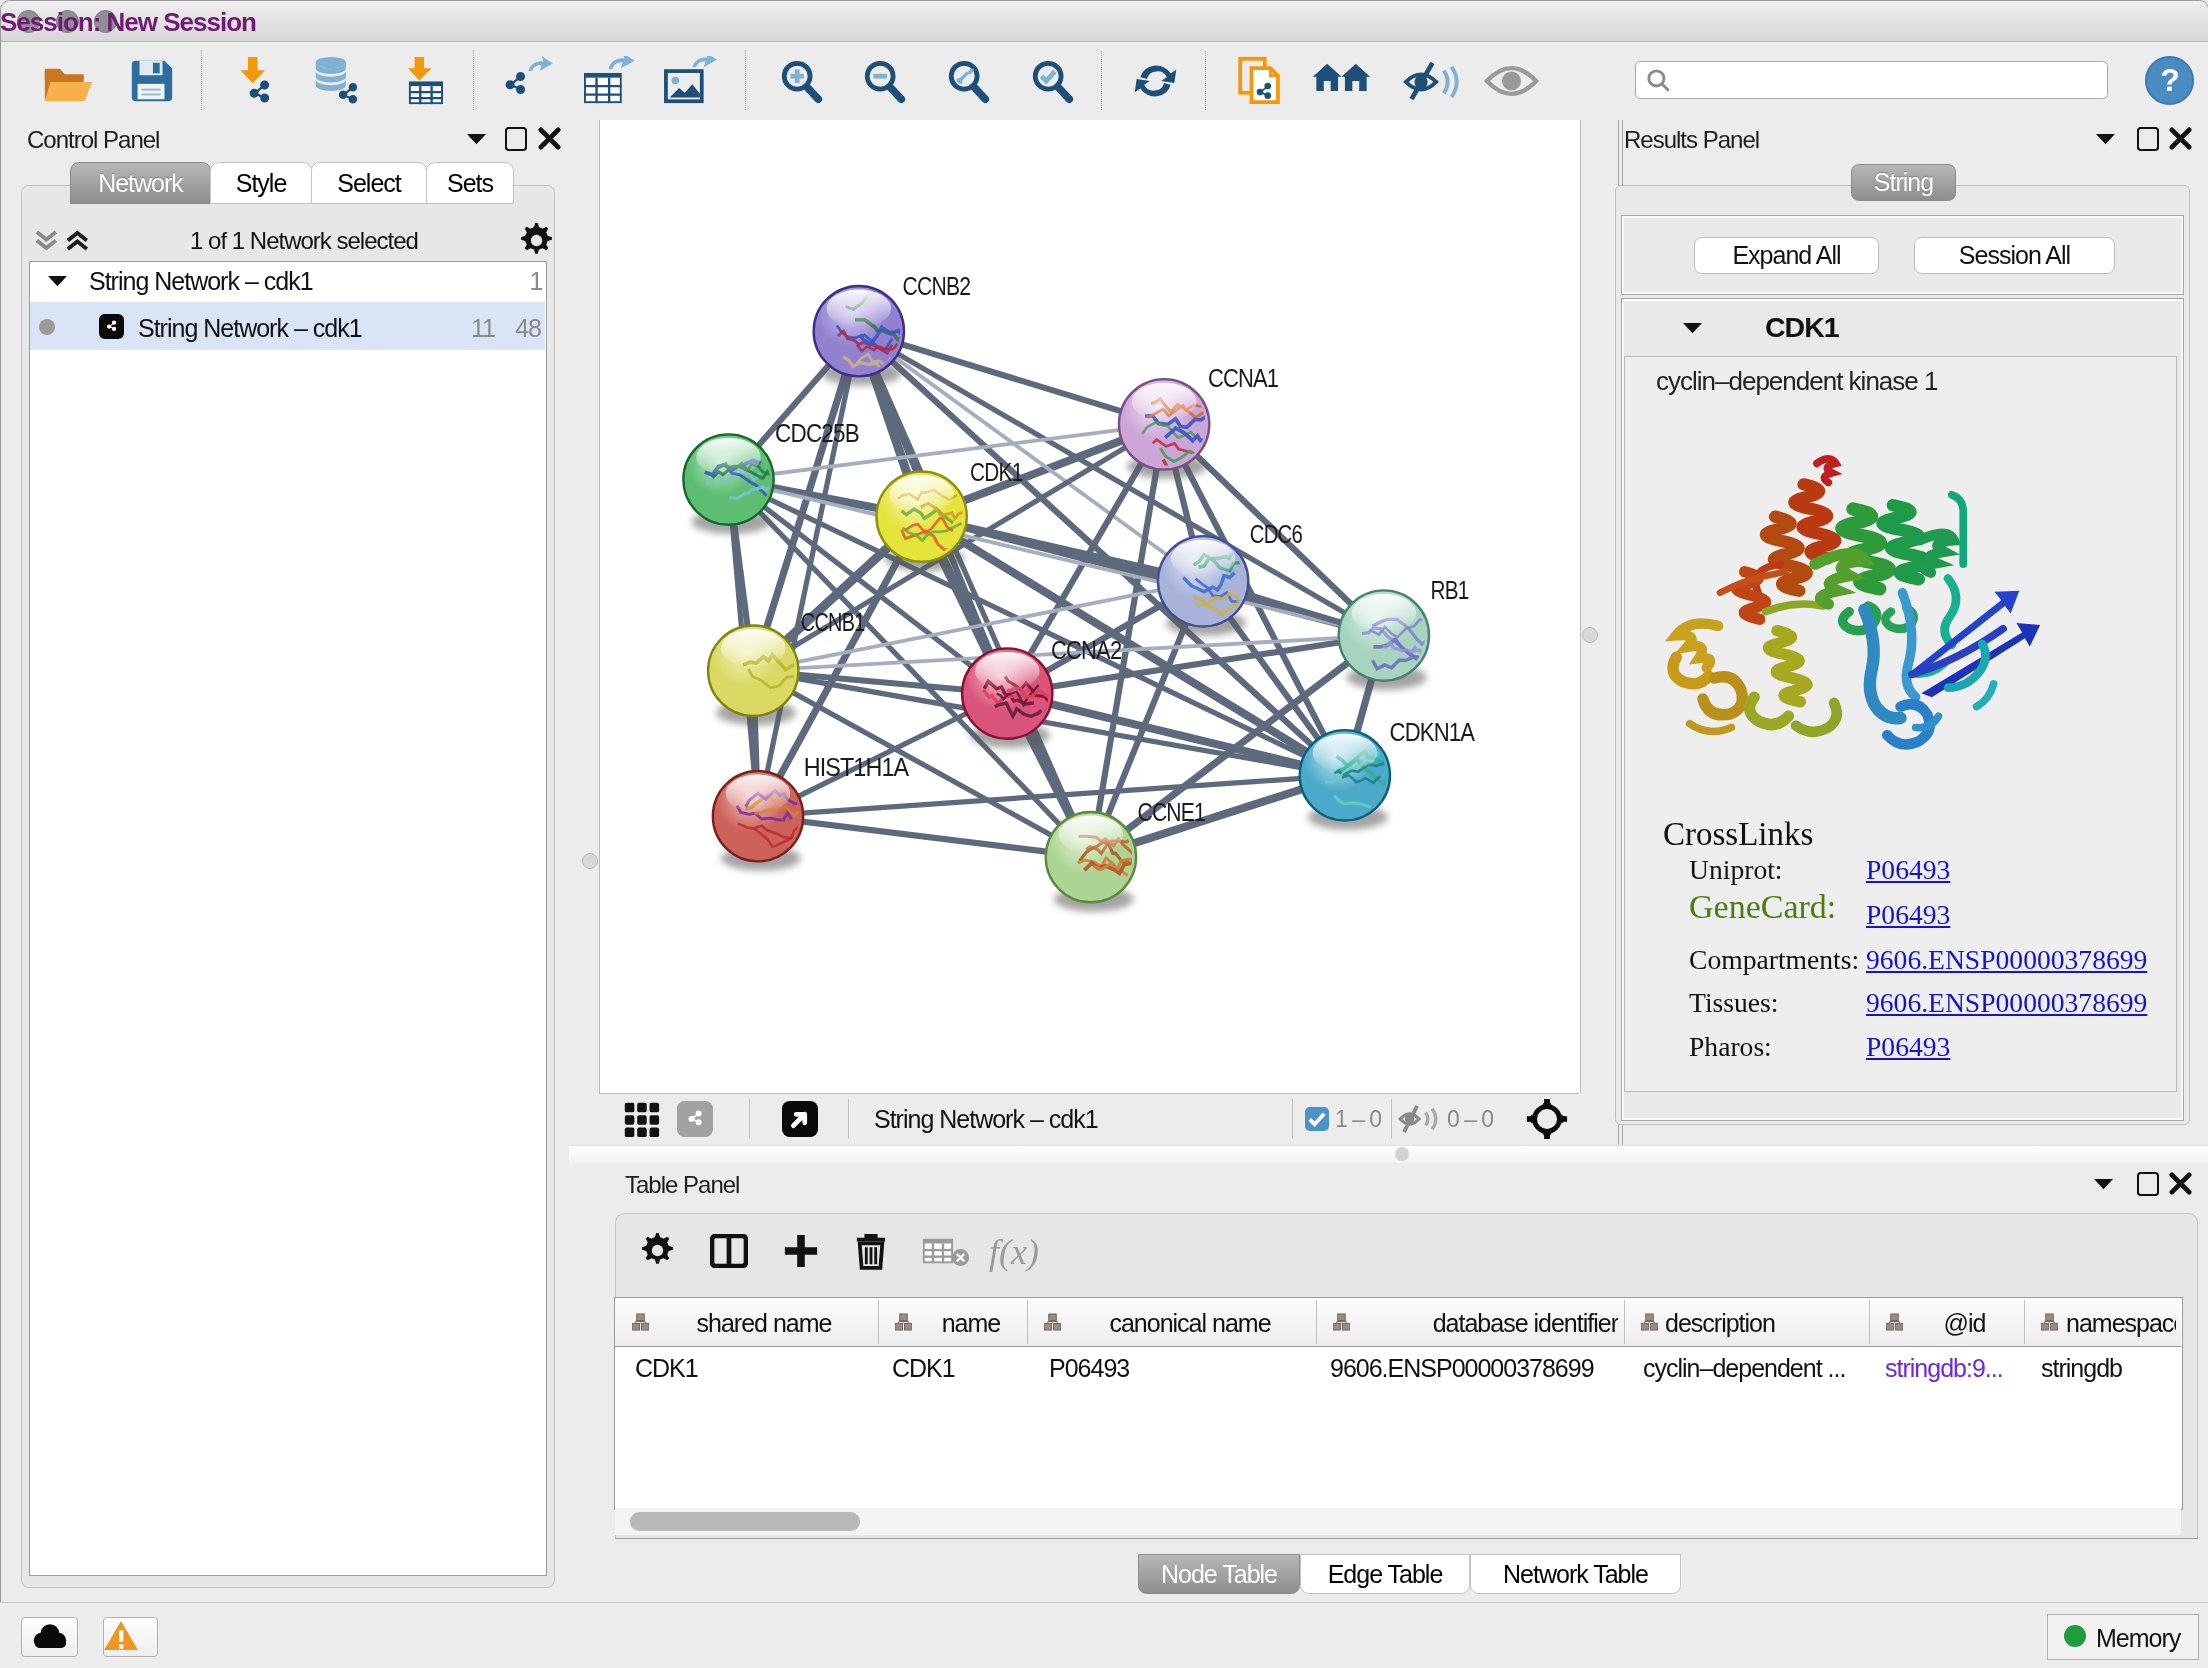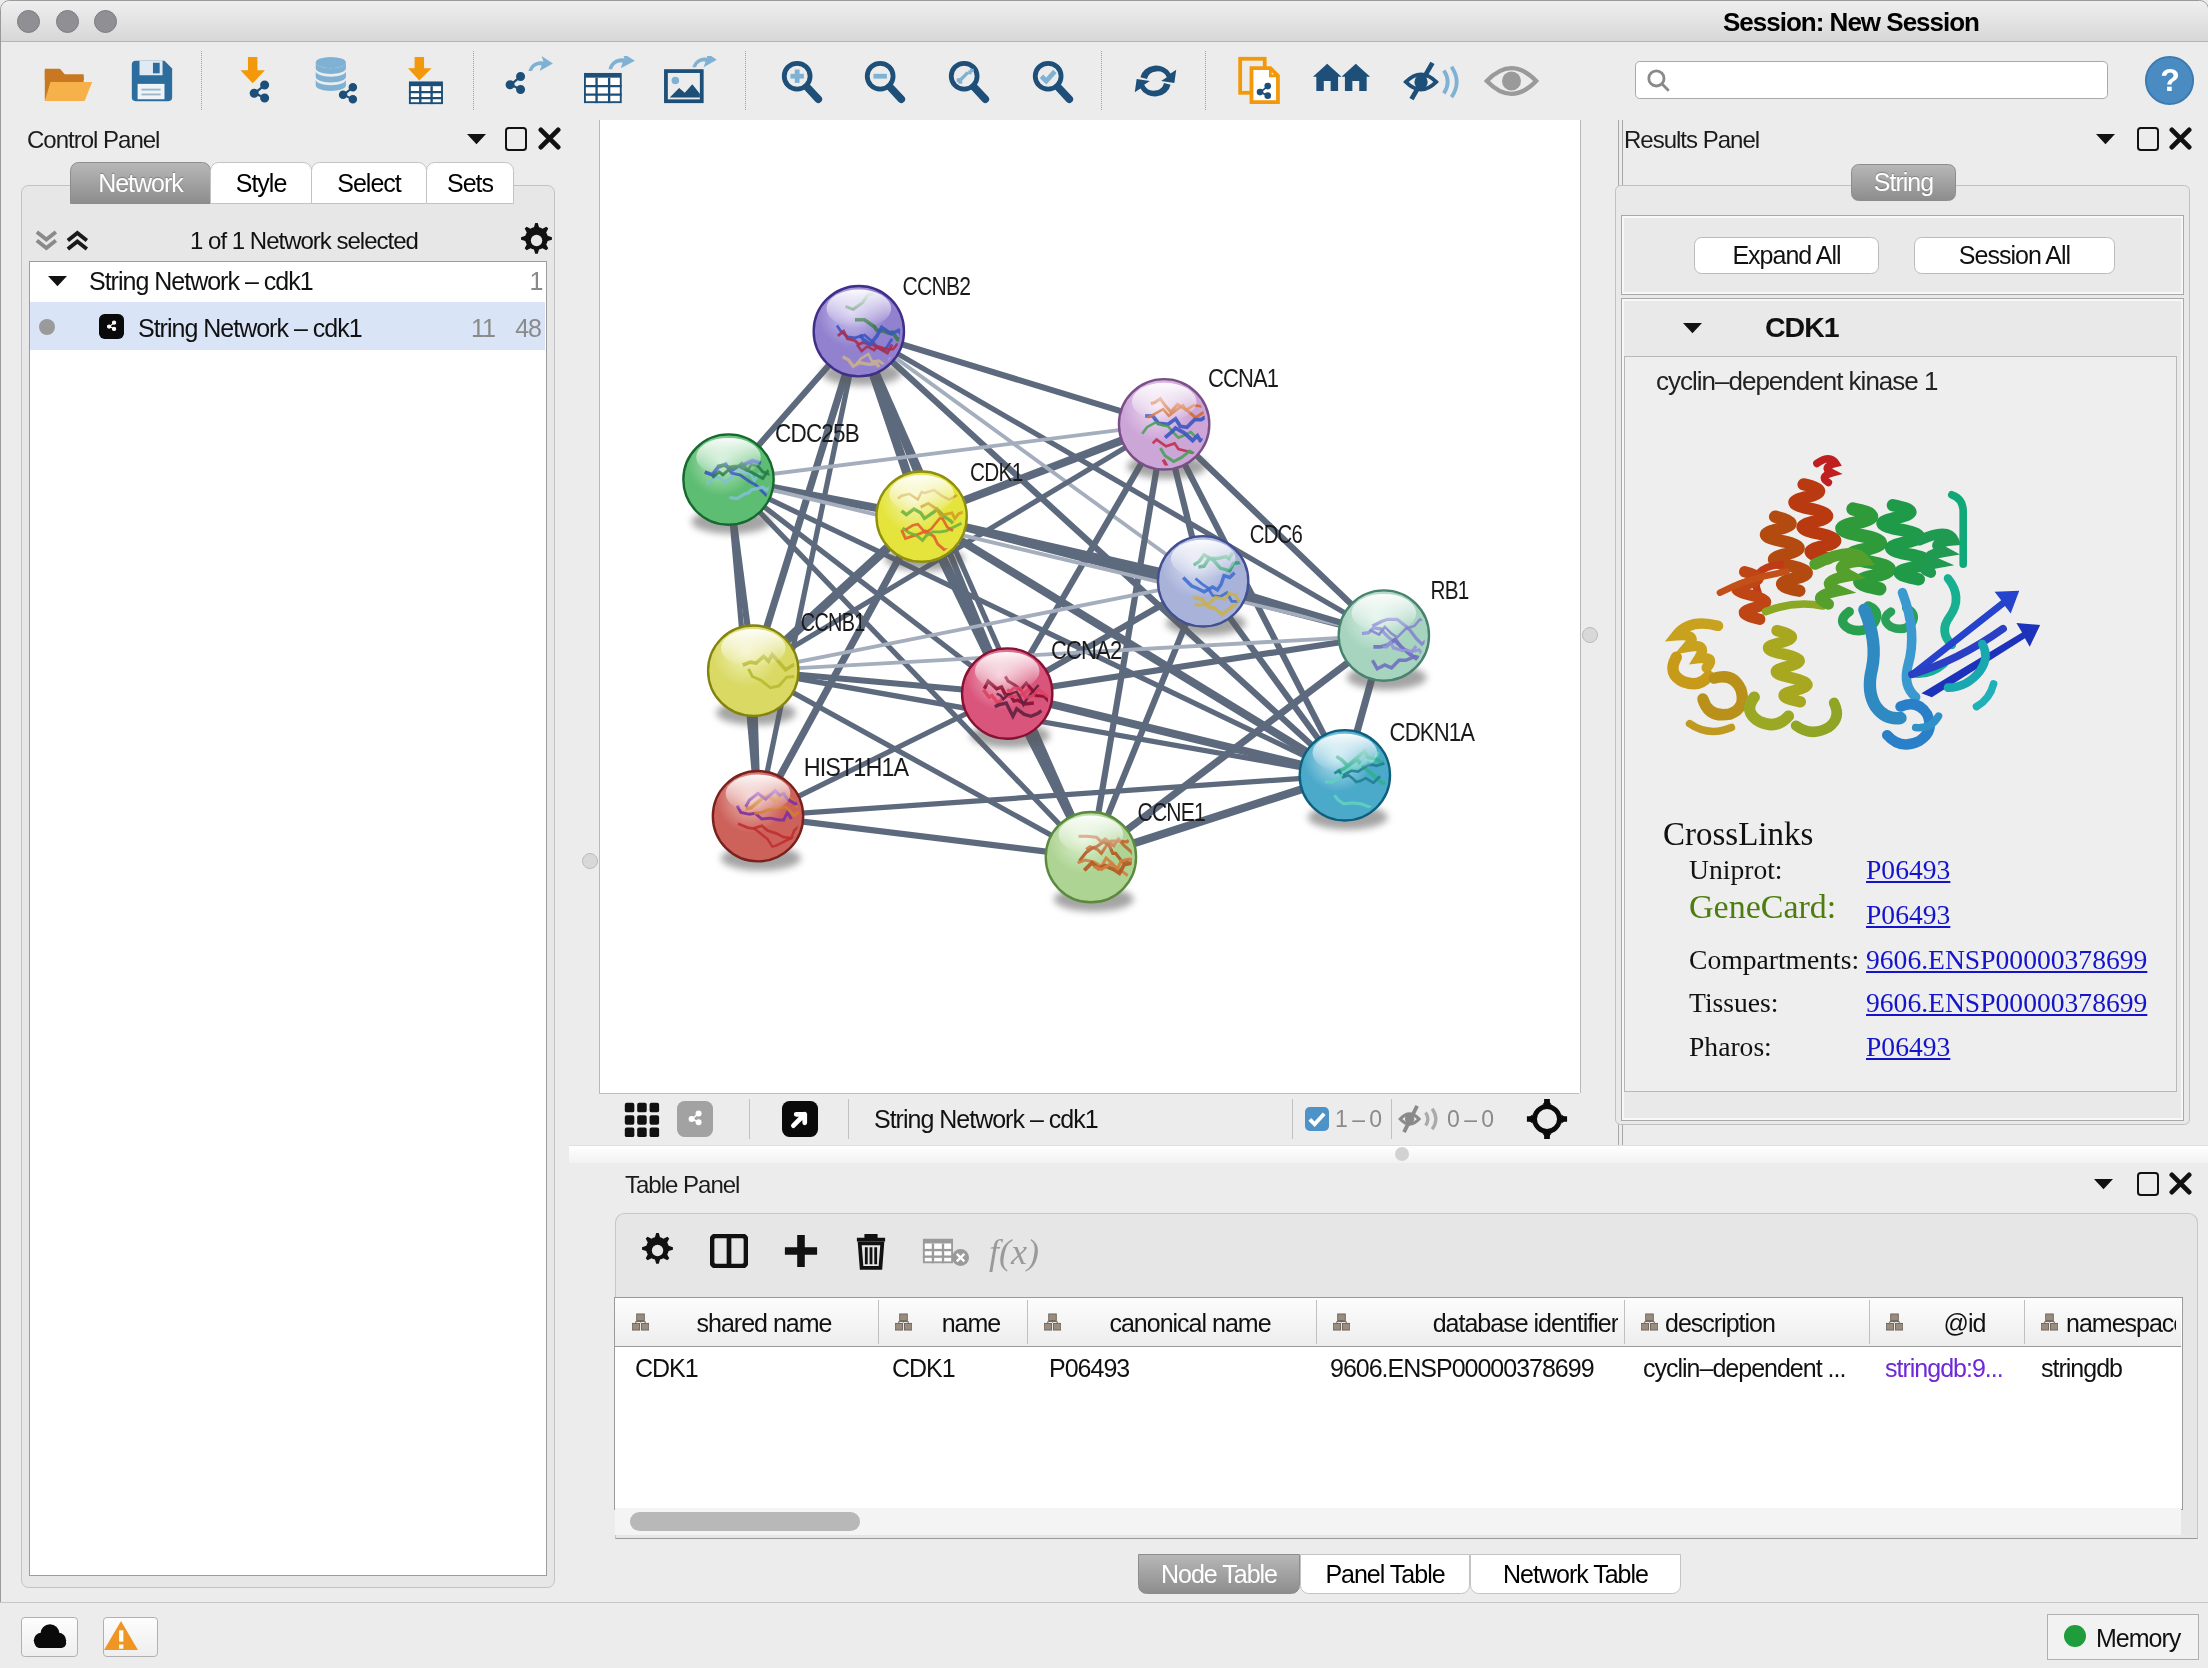--- a/index.html
+++ b/index.html
@@ -1,18 +1,18 @@
 <!DOCTYPE html>
 <html style="font-size:15px"><head><meta charset="utf-8"><style>html,body{margin:0;padding:0}body{width:2208px;height:1668px;font-family:"Liberation Sans",sans-serif;background:#ececec;position:relative;overflow:hidden;letter-spacing:-1px}.abs{position:absolute}.serif,.serif *{letter-spacing:0}.panel-title{font-size:24px;color:#1b1b1b}.tab{position:absolute;font-size:25px;text-align:center;border:1px solid #c3c3c3;border-radius:8.6px 8.6px 0 0;background:#fff;color:#000}.tabsel{background:linear-gradient(#b7b7b7,#8d8d8d);color:#fff;border-color:#8d8d8d;text-shadow:0 -1px 1px rgba(0,0,0,0.25)}.btabsel{background:linear-gradient(#b7b7b7,#8d8d8d);color:#fff;border-color:#8d8d8d}.btn{position:absolute;background:#fff;border:1px solid #bbb;border-radius:7.6px;font-size:25px;text-align:center;color:#111}.link{color:#1414cc;text-decoration:underline}.serif{font-family:"Liberation Serif",serif}</style></head><body>
 <div class="abs" style="left:0;top:0;width:2207px;height:1666px;border:1px solid #9a9a9a;border-radius:9.5px 9.5px 0 0"></div>
 <div class="abs" style="left:1px;top:1px;width:2207px;height:40px;background:linear-gradient(#efefef,#d7d7d7);border-bottom:1px solid #b5b5b5;border-radius:8.6px 8.6px 0 0"></div>
 <div class="abs" style="left:17px;top:9.5px;width:21px;height:21px;border-radius:50%;background:#8f8f94;border:1px solid #7c7c81"></div>
 <div class="abs" style="left:56px;top:9.5px;width:21px;height:21px;border-radius:50%;background:#8f8f94;border:1px solid #7c7c81"></div>
 <div class="abs" style="left:94px;top:9.5px;width:21px;height:21px;border-radius:50%;background:#8f8f94;border:1px solid #7c7c81"></div>
-<div class="abs" style="left:0;top:6.7px;width:1979px;text-align:right;font-size:26px;font-weight:bold;color:#000000">Session: New Session</div>
+<div class="abs" style="left:0;top:6.7px;width:1979px;text-align:left;font-size:26px;font-weight:bold;color:#701a75">Session: New Session</div>
 <div class="abs" style="left:201px;top:51px;width:0;height:59px;border-left:1.9px dotted #9f9f9f"></div>
 <div class="abs" style="left:473px;top:51px;width:0;height:59px;border-left:1.9px dotted #9f9f9f"></div>
 <div class="abs" style="left:745px;top:51px;width:0;height:59px;border-left:1.9px dotted #9f9f9f"></div>
 <div class="abs" style="left:1101px;top:51px;width:0;height:59px;border-left:1.9px dotted #9f9f9f"></div>
 <div class="abs" style="left:1205px;top:51px;width:0;height:59px;border-left:1.9px dotted #9f9f9f"></div>
 <div style="position:absolute;left:41px;top:57px"><svg width="55" height="48" viewBox="0 0 58 50" style="">
       <path d="M4 12 h16 l5 6 h20 v6 h-41 z" fill="#c87820"></path>
       <path d="M4 46 V14 h15 l5 6 h21 v6 h-30 z" fill="#c87820"></path>
       <path d="M10 26 h44 l-8 20 H4 z" fill="#f6b14a"></path>
     </svg></div>
@@ -702,21 +702,21 @@
 <div class="abs" style="left:635px;top:1354px;font-size:25px;color:#111">CDK1</div>
 <div class="abs" style="left:892px;top:1354px;font-size:25px;color:#111">CDK1</div>
 <div class="abs" style="left:1049px;top:1354px;font-size:25px;color:#111">P06493</div>
 <div class="abs" style="left:1330px;top:1354px;font-size:25px;color:#111">9606.ENSP00000378699</div>
 <div class="abs" style="left:1643px;top:1354px;font-size:25px;color:#111">cyclin–dependent ...</div>
 <div class="abs" style="left:1885px;top:1354px;font-size:25px;color:#6d28d9">stringdb:9...</div>
 <div class="abs" style="left:2041px;top:1354px;font-size:25px;color:#111">stringdb</div>
 <div class="abs" style="left:615px;top:1508px;width:1566px;height:27px;background:#f4f4f4"></div>
 <div class="abs" style="left:630px;top:1512px;width:230px;height:19px;background:#b8b8b8;border-radius:9.5px"></div>
 <div class="tab btabsel" style="left:1138px;top:1554px;width:160px;height:38px;line-height:38px;border-radius:0 0 8.6px 8.6px">Node Table</div>
-<div class="tab" style="left:1300px;top:1554px;width:168px;height:38px;line-height:38px;border-radius:0 0 8.6px 8.6px">Panel Table</div>
+<div class="tab" style="left:1300px;top:1554px;width:168px;height:38px;line-height:38px;border-radius:0 0 8.6px 8.6px">Edge Table</div>
 <div class="tab" style="left:1470px;top:1554px;width:209px;height:38px;line-height:38px;border-radius:0 0 8.6px 8.6px">Network Table</div>
 <div class="abs" style="left:0;top:1602px;width:2208px;height:67px;background:#ececec;border-top:1px solid #c6c6c6"></div>
 <div class="abs" style="left:21px;top:1617px;width:55px;height:38px;background:linear-gradient(#fdfdfd,#eee);border:1px solid #b0b0b0;border-radius:3.8px"></div>
 <svg width="38" height="27" viewBox="0 0 40 28" style="position:absolute;left:29.5px;top:1623px">
     <circle cx="12" cy="18" r="8" fill="#0a0a0a"></circle>
     <circle cx="21" cy="11" r="10" fill="#0a0a0a"></circle>
     <circle cx="30" cy="18" r="8" fill="#0a0a0a"></circle>
     <rect x="5" y="16" width="33" height="10" rx="5" fill="#0a0a0a"></rect>
   </svg>
 <div class="abs" style="left:103px;top:1617px;width:53px;height:38px;background:linear-gradient(#fdfdfd,#eee);border:1px solid #b0b0b0;border-radius:3.8px"></div>

